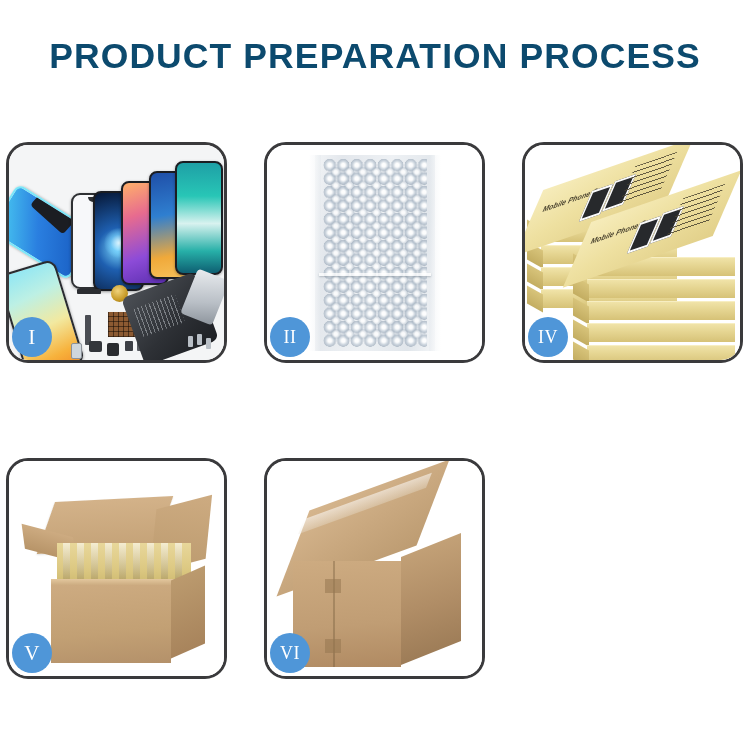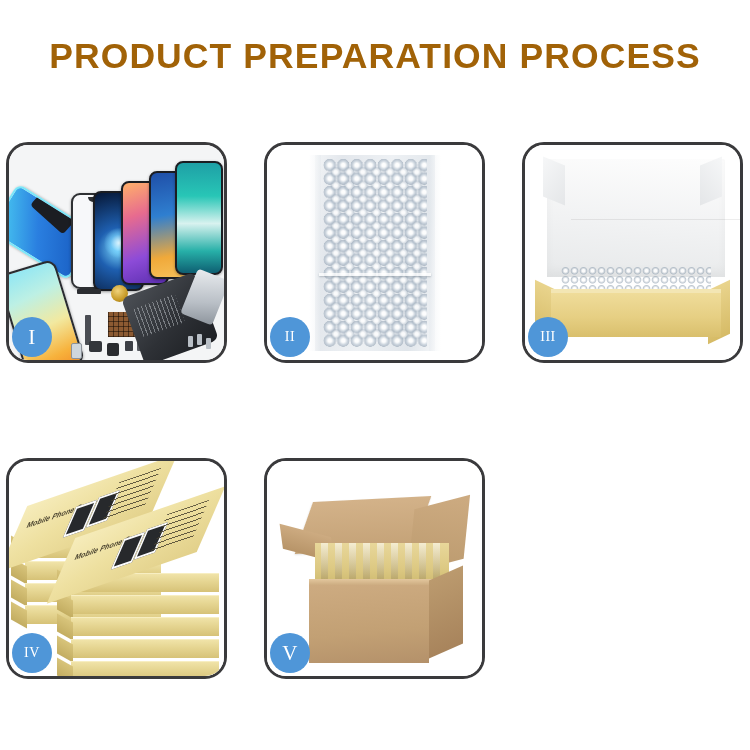--- a/index.html
+++ b/index.html
@@ -27,21 +27,21 @@
     width: 750px;
     text-align: center;
   }
   .title {
     margin: 0;
     padding-top: 38px;
     font-family: "Liberation Sans", sans-serif;
     font-size: 35.5px;
     font-weight: bold;
     letter-spacing: 1.1px;
-    color: #a16207;
+    color: #0c4a6e;
     line-height: 1.05;
     white-space: nowrap;
   }
   .subtitle {
     margin: 0;
     padding-top: 11px;
     font-size: 15.2px;
     font-weight: normal;
     color: #2b2b2b;
     letter-spacing: 0.05px;
@@ -82,21 +82,21 @@
     border-radius: 50%;
     background: #4f96d8;
     color: #ffffff;
     font-family: "Liberation Serif", serif;
     font-size: 21px;
     line-height: 40px;
     text-align: center;
     letter-spacing: 0.5px;
     z-index: 40;
   }
-  .badge.wide { font-size: 14px; }
+  .badge.wide { font-size: 18px; }
 
   
   .p1 { background: #f4f5f6; }
   .ph {
     position: absolute;
     border-radius: 8px;
     box-shadow: 0 1px 3px rgba(0,0,0,.35);
     overflow: hidden;
   }
   .ph-tilt {
@@ -497,35 +497,20 @@
           <div class="wrap-edgeL"></div>
           <div class="wrap-edgeR"></div>
           <div class="bubbles"></div>
           <div class="bubbles2"></div>
           <div class="wrap-seam"></div>
         </div>
       </div>
       <div class="badge wide">II</div>
     </div>
 
-    <div class="panel">
-      <div class="panel-photo p3">
-        <div class="lid-back">
-          <div class="lid-crease"></div>
-        </div>
-        <div class="lid-flapL"></div>
-        <div class="lid-flapR"></div>
-        <div class="bx-inner"></div>
-        <div class="bx-lipL"></div>
-        <div class="bx-lipR"></div>
-        <div class="bx-rim"></div>
-        <div class="bx-front"></div>
-      </div>
-      <div class="badge wide">III</div>
-    </div>
 
     <div class="panel">
       <div class="panel-photo p4">
         <div class="stack">
 
           <div class="kbox" style="left:16px; top:78px;">
               <div class="side"></div>
             </div>
           <div class="kbox" style="left:16px; top:100px;">
               <div class="side"></div>
@@ -585,15 +570,28 @@
             <i style="left:104px"></i>
             <i style="left:118px"></i>
         </div>
         <div class="ct-rim"></div>
         <div class="ct-sideR"></div>
         <div class="ct-front"></div>
       </div>
       <div class="badge">V</div>
     </div>
 
+    <div class="panel">
+      <div class="panel-photo p6">
+        <div class="sb-gloss"></div>
+        <div class="sb-top"></div>
+        <div class="sb-tape"></div>
+        <div class="sb-side"></div>
+        <div class="sb-front"></div>
+        <div class="sb-seamV"></div>
+        <div class="sb-tab1"></div>
+        <div class="sb-tab2"></div>
+      </div>
+      <div class="badge wide">VI</div>
+    </div>
 
   </div>
 </div>
 
 </body></html>

